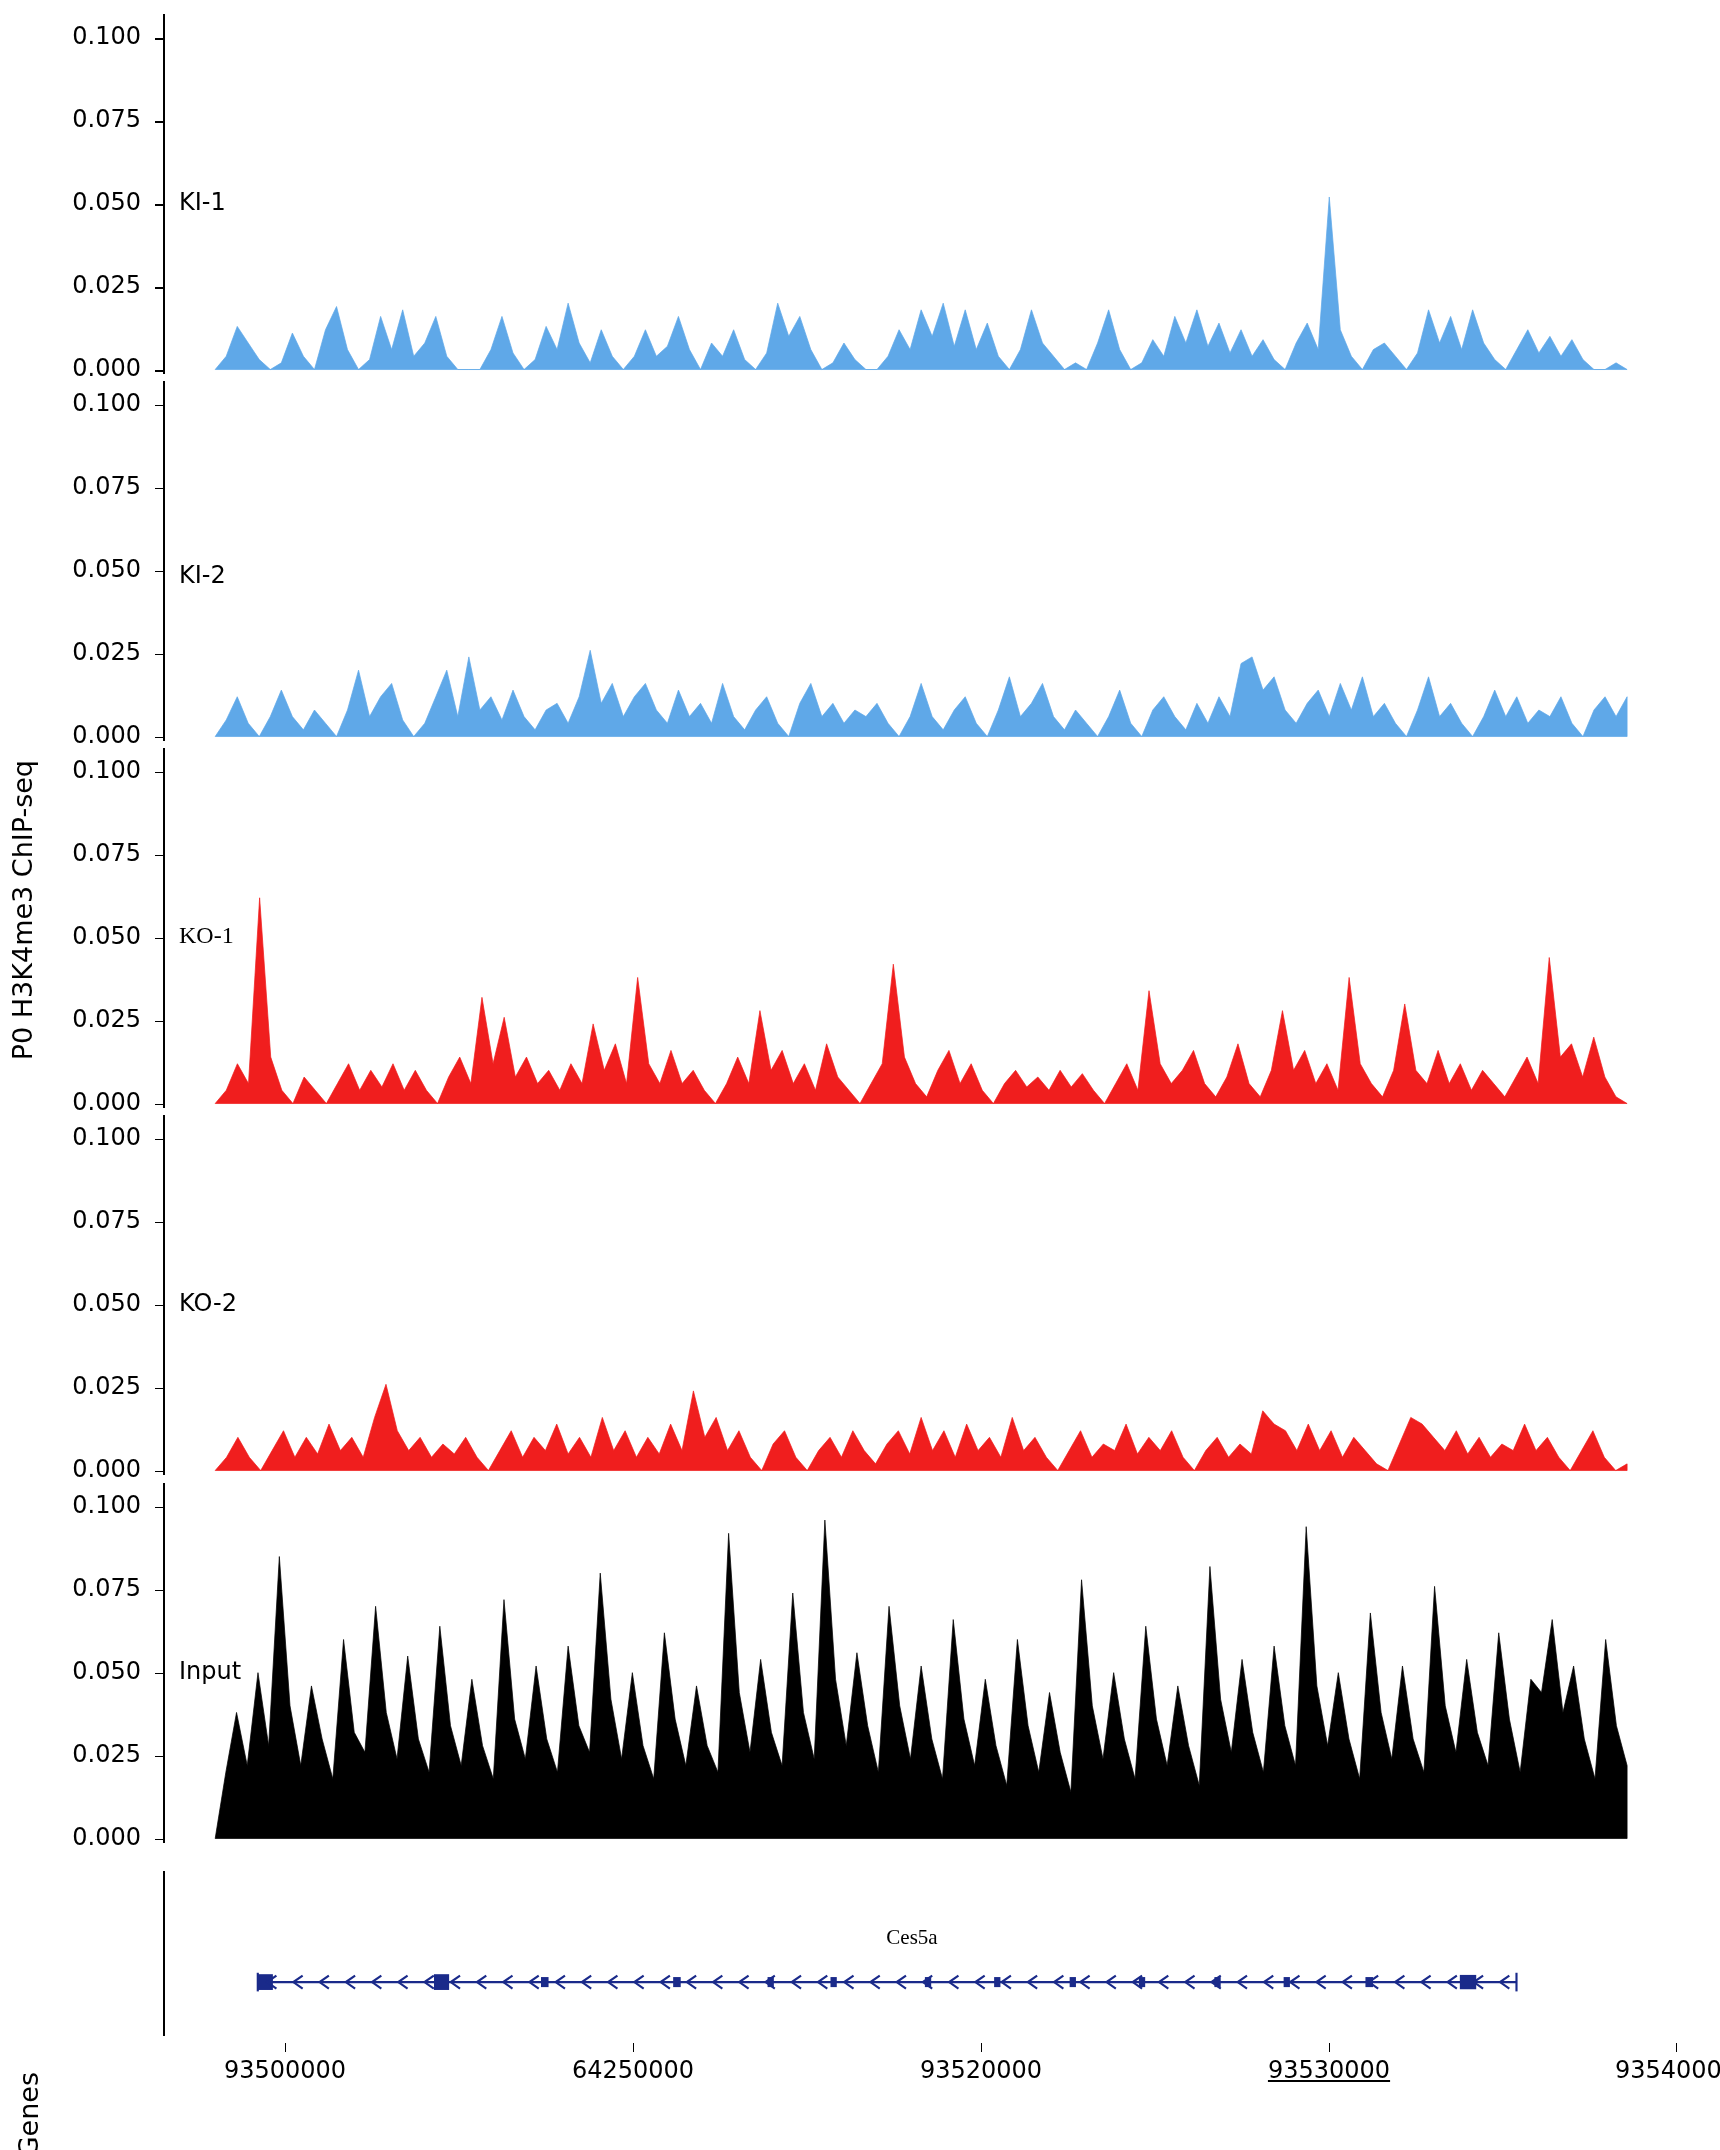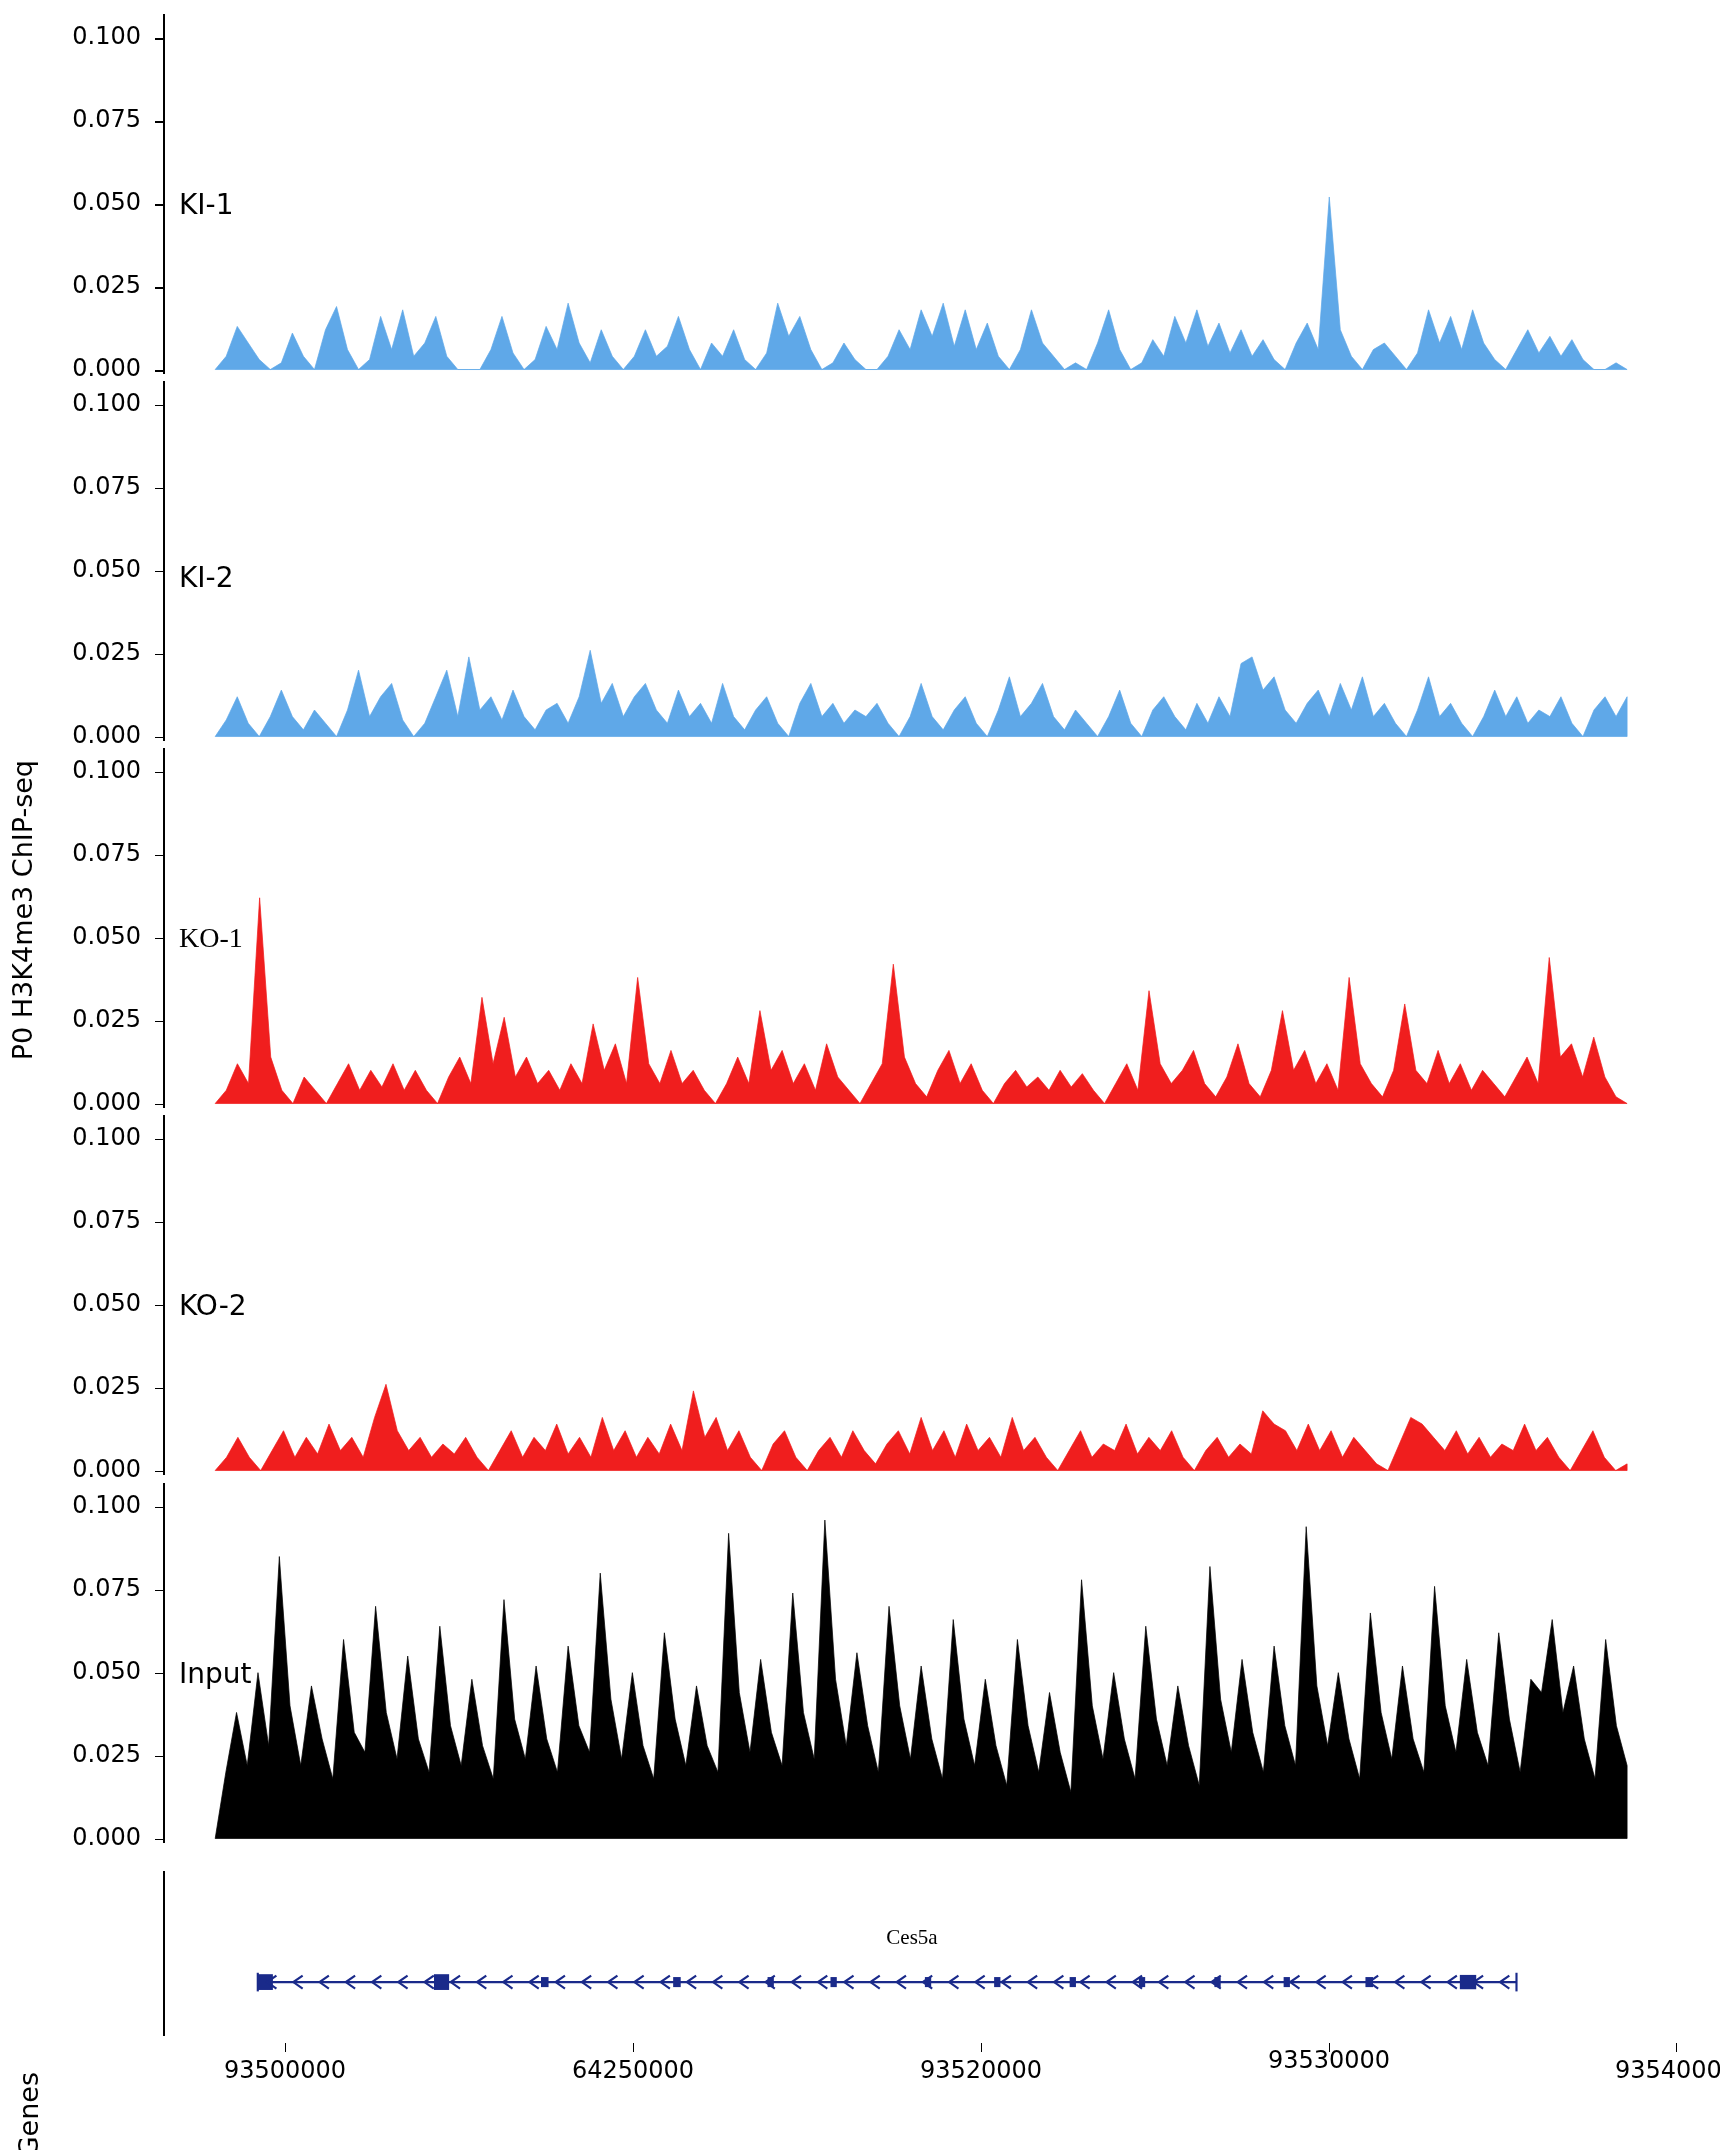--- a/index.html
+++ b/index.html
@@ -20,21 +20,21 @@
     transform-origin:left top;
     transform:rotate(-90deg) translate(-100%,0);
     font-size:27px;
     white-space:nowrap;
   }
 
   .panel{position:absolute;left:0;}
   .axis-line{position:absolute;background:#000;}
   .tick-label{position:absolute;font-size:24px;text-align:right;white-space:nowrap;}
   .tick-mark{position:absolute;background:#000;height:1.4px;width:8.6px;}
-  .track-name{position:absolute;font-size:28px;white-space:nowrap;}
+  .track-name{position:absolute;font-size:24px;white-space:nowrap;}
 
   .plotsvg{position:absolute;display:block;}
 
   .xaxis{position:absolute;}
   .xtick{position:absolute;background:#000;width:1.4px;height:8.6px;}
   .xtick-label{position:absolute;font-size:24px;white-space:nowrap;transform:translateX(-50%);}
   .xtitle{position:absolute;font-size:29px;width:100%;text-align:center;left:0;}
 
   .gene-name{position:absolute;font-size:21px;white-space:nowrap;transform:translateX(-50%);font-family:Liberation Serif, serif;}
 </style>
@@ -135,21 +135,21 @@
     </div>
 
   <div id="xaxis" class="xaxis" style="left: 0px; top: 2043px; width: 1721px; height: 65px;">
       <div class="xtick" style="left: 285px; top: 0px;"></div>
       <div class="xtick-label" style="left: 285px; top: 13px;">93500000</div>
       <div class="xtick" style="left: 633px; top: 0px;"></div>
       <div class="xtick-label" style="left: 633px; top: 13px;">64250000</div>
       <div class="xtick" style="left: 981px; top: 0px;"></div>
       <div class="xtick-label" style="left: 981px; top: 13px;">93520000</div>
       <div class="xtick" style="left: 1329px; top: 0px;"></div>
-      <div class="xtick-label" style="left: 1329px; top: 3px;">93530000</div>
+      <div class="xtick-label" style="left: 1329px; top: 13px; text-decoration: underline;">93530000</div>
       <div class="xtick" style="left: 1676px; top: 0px;"></div>
       <div class="xtick-label" style="left: 1676px; top: 13px;">93540000</div>
     </div>
 
 
   <div id="genes-panel" style="position: absolute; left: 0px; top: 1871px; width: 1721px; height: 172px;">
       <div class="axis-line" style="left: 163px; top: 0px; width: 2.2px; height: 165px;"></div>
       <div class="gene-name" style="left: 912px; top: 54px;">Ces5a</div>
       <svg width="1721" height="172" class="plotsvg" style="left: 0px; top: 0px;" viewBox="0 0 2400 240">
         <line x1="358.99764705882353" x2="2115.336470588235" y1="155" y2="155" stroke="#1a2a8a" stroke-width="3"></line>

